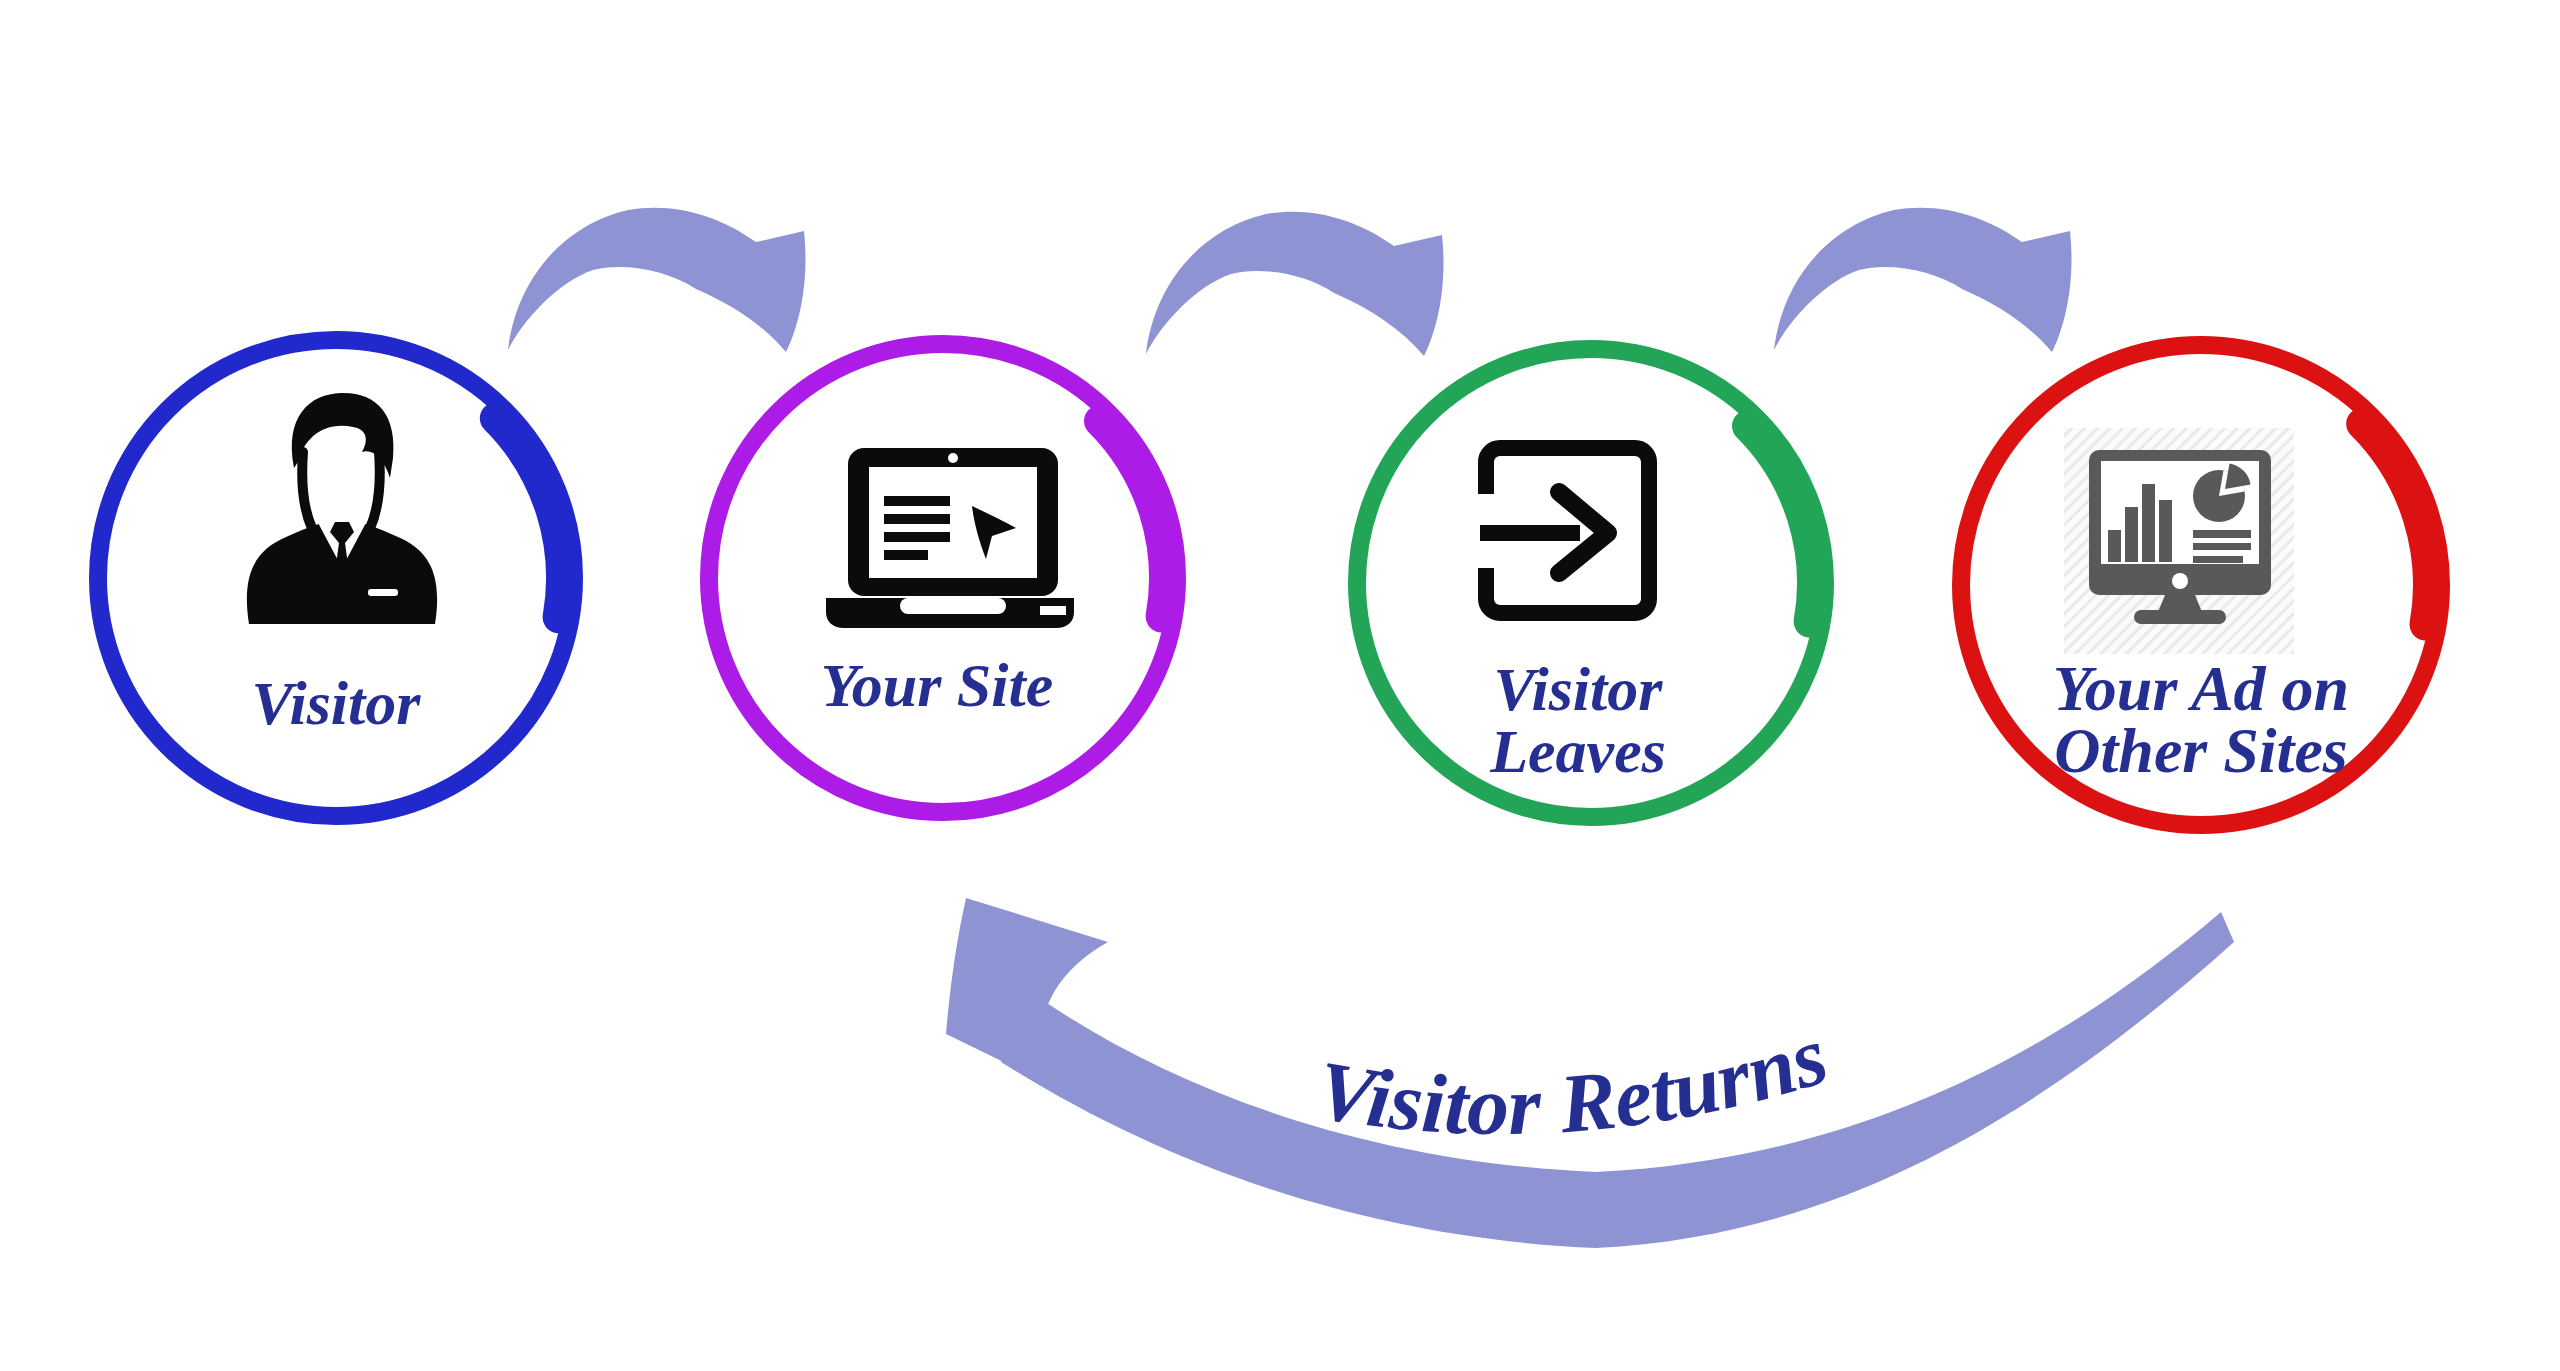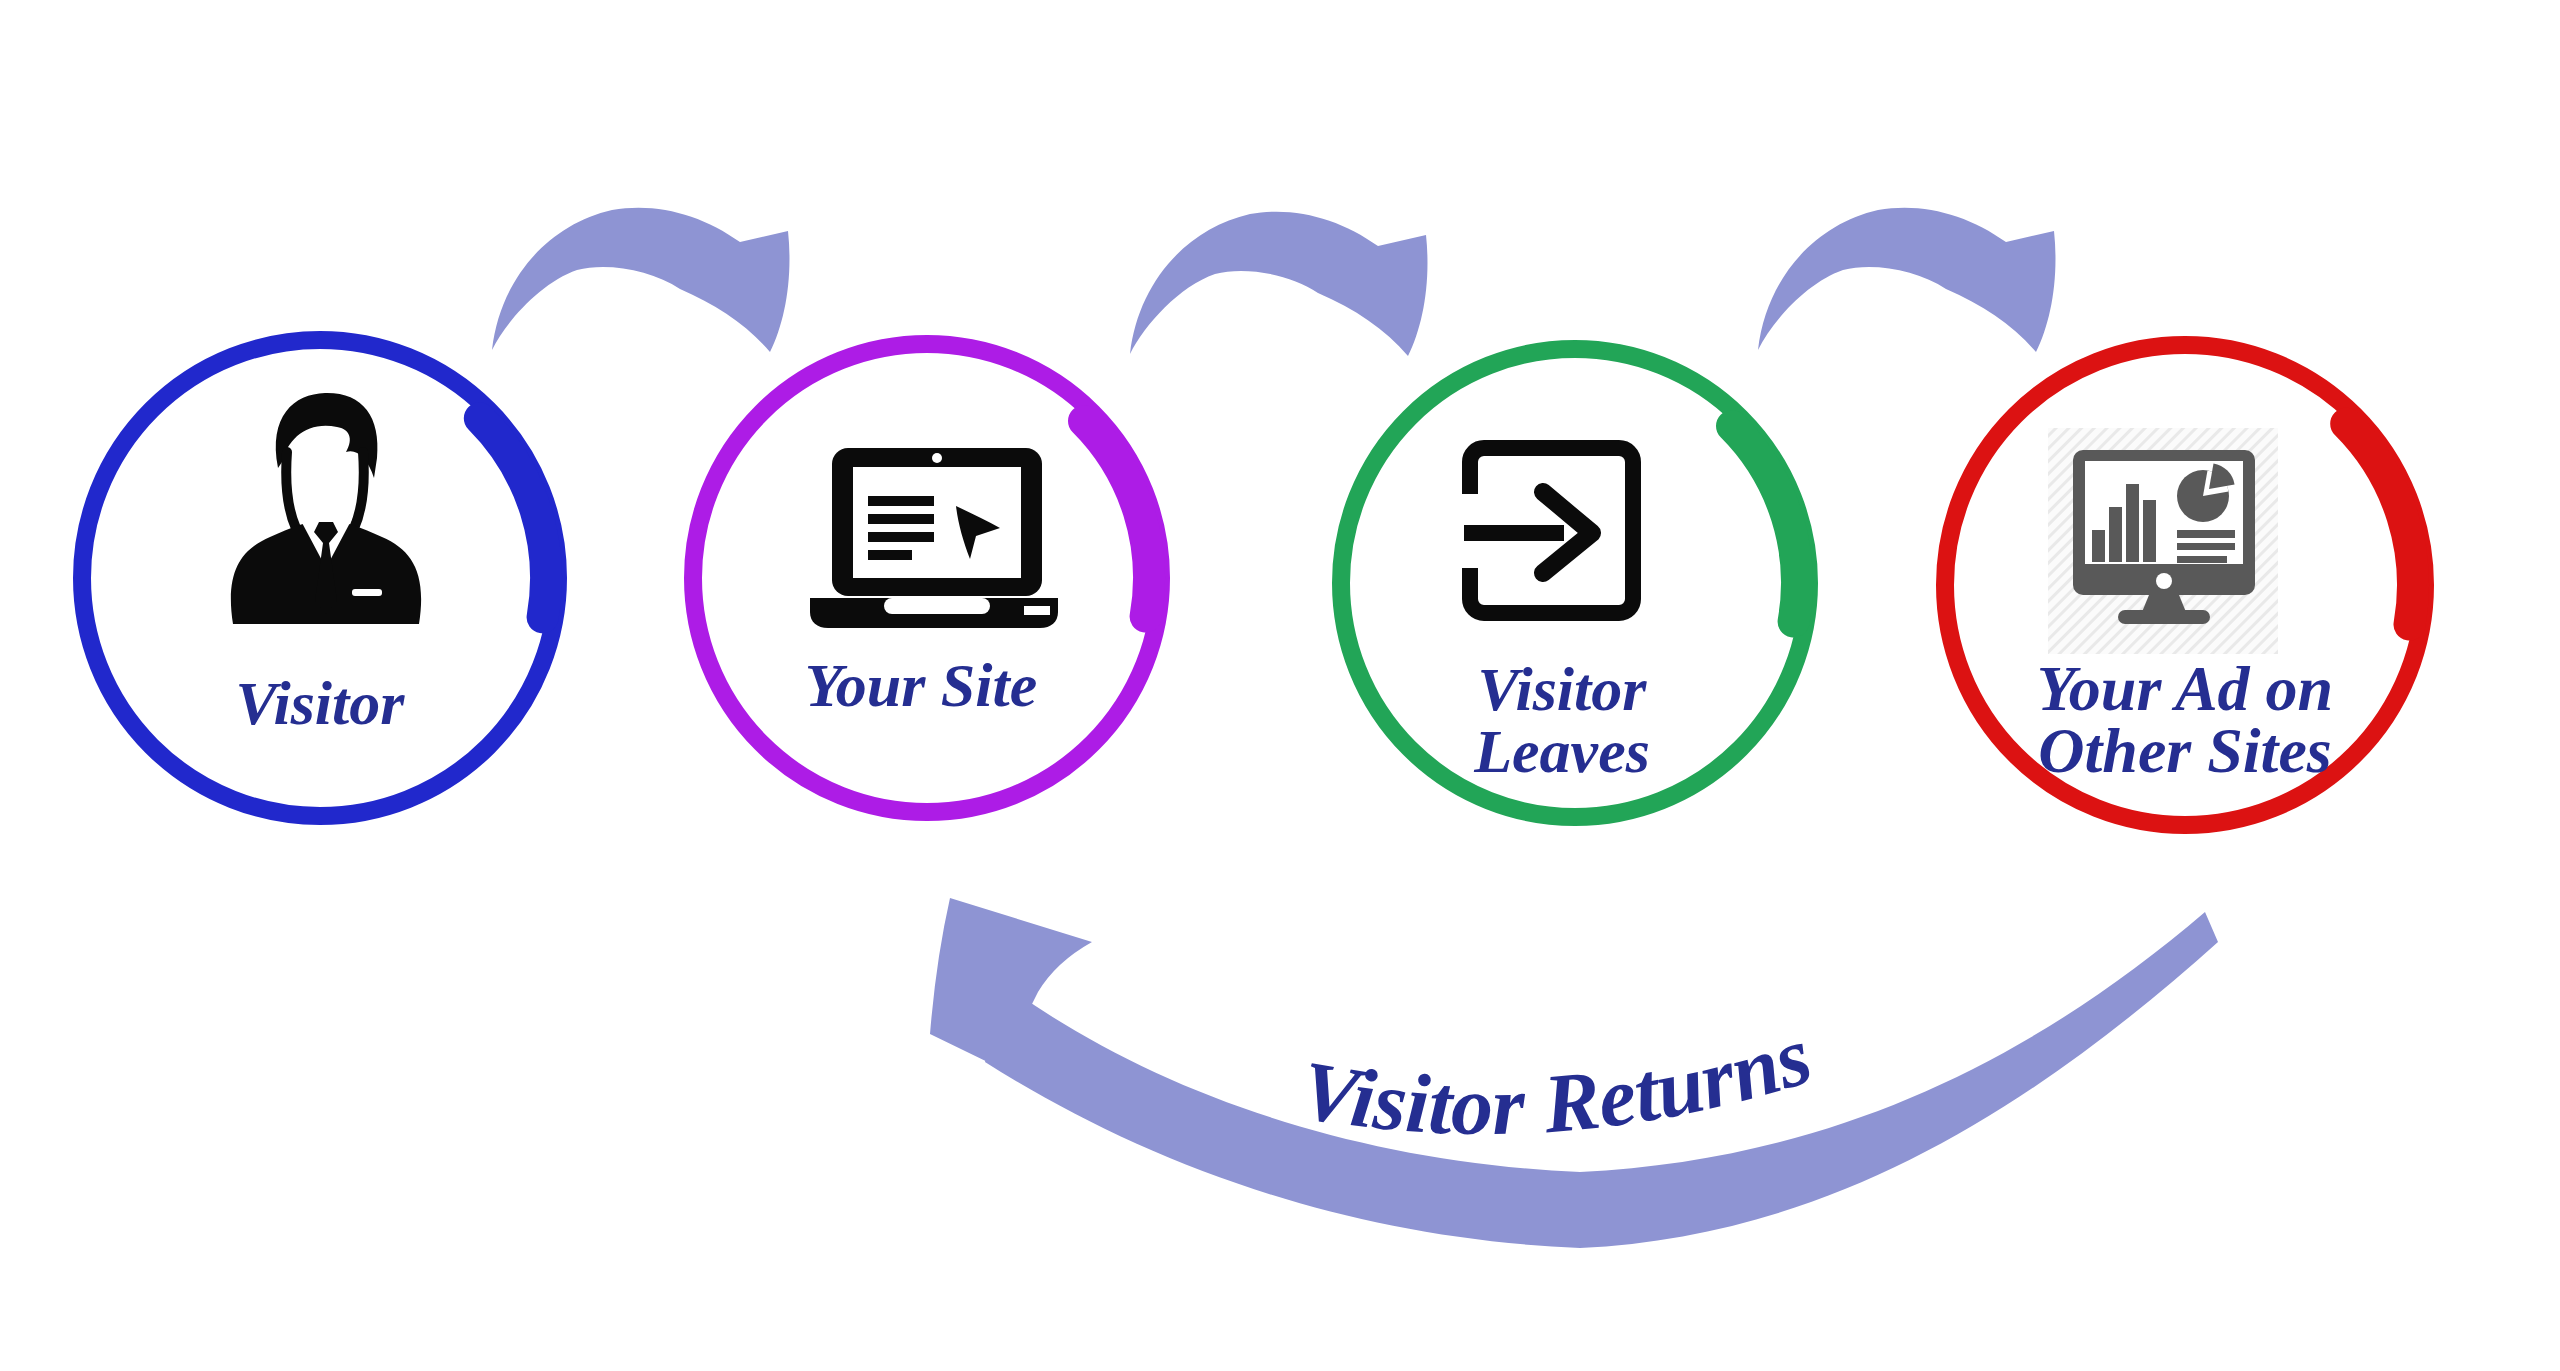--- a/index.html
+++ b/index.html
@@ -1,16 +1,16 @@
 <!DOCTYPE html>
 <html><head>
 <meta charset="utf-8">
 <style>
   html,body{margin:0;padding:0;background:#ffffff;}
-  .canvas{position:relative;width:2486px;height:1371px;background:#ffffff;overflow:hidden;}
+  .canvas{position:relative;width:2486px;height:1371px;background:#ffffff;overflow:hidden;padding-left:16px;}
   svg{display:block;}
   .lbl{
     font-family:"Liberation Serif","DejaVu Serif",serif;
     font-weight:700;
     font-style:italic;
     fill:#252e91;
   }
   .return-lbl{
     font-family:"Liberation Serif","DejaVu Serif",serif;
     font-weight:700;

